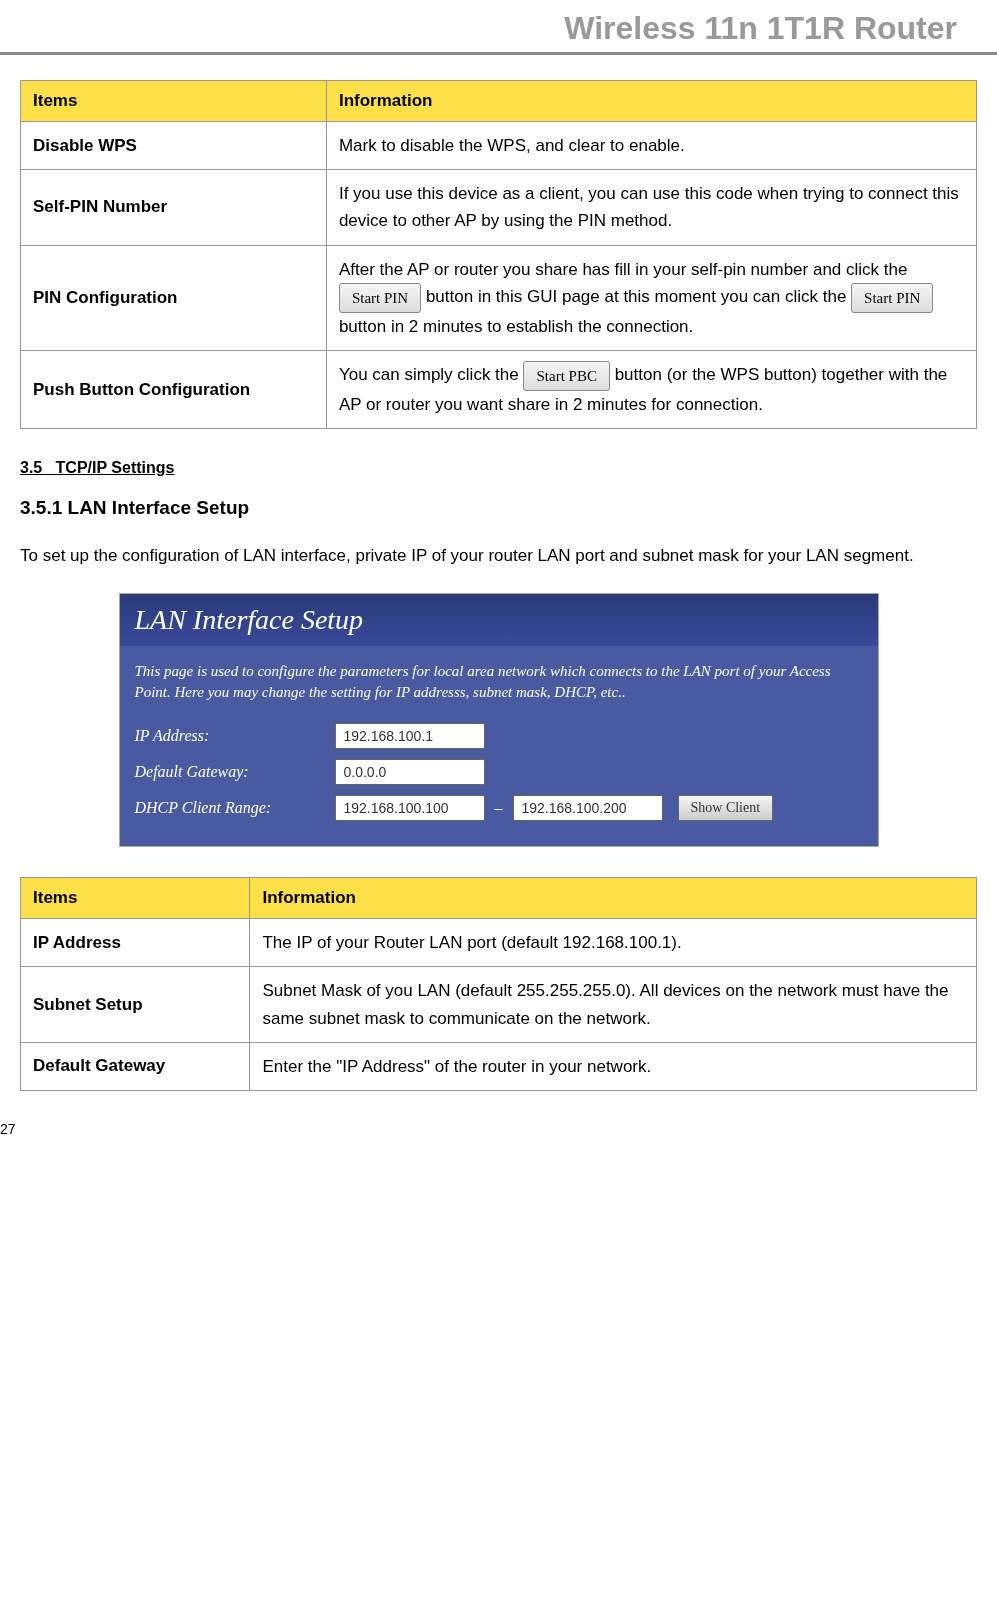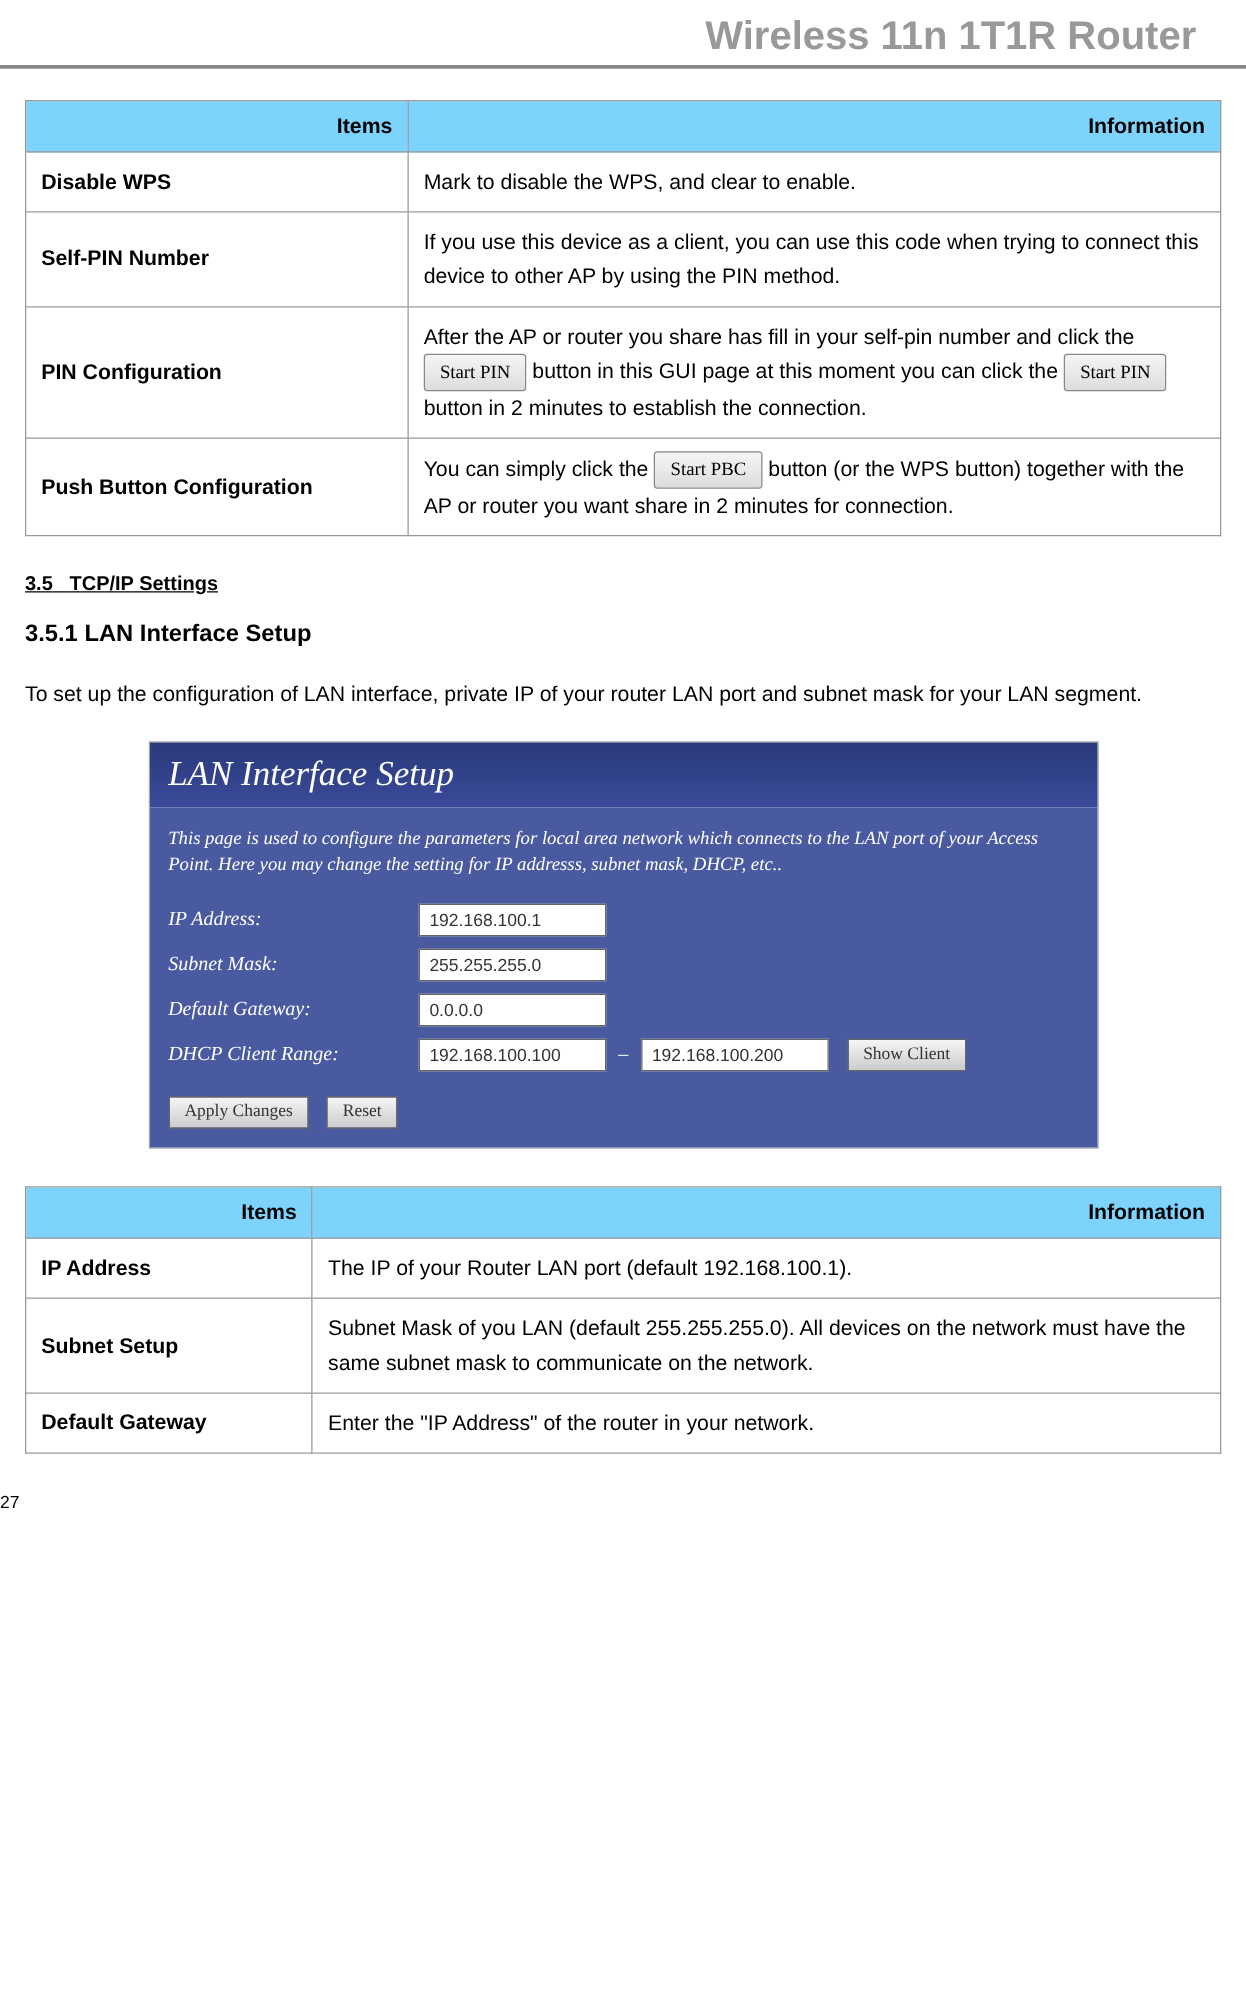--- a/index.html
+++ b/index.html
@@ -32,23 +32,22 @@
     }
     table.info-table th,
     table.info-table td {
       border: 1px solid #999;
       padding: 10px 12px;
       text-align: left;
       vertical-align: middle;
       font-size: 17px;
     }
     table.info-table th {
-      background-color: #7dd3fc;
-      font-weight: bold;
-      text-align: right;
+      background-color: #fde047;
+      font-weight: bold;
     }
     table.info-table td:first-child {
       font-weight: bold;
       width: 32%;
     }
     table.info-table.table2 td:first-child {
       width: 24%;
     }
     .info-cell {
       text-align: justify;
@@ -209,42 +208,34 @@
 <div class="screenshot">
   <div class="screenshot-header">LAN Interface Setup</div>
   <div class="screenshot-body">
     <div class="screenshot-desc">This page is used to configure the parameters for local area network which connects to the LAN port of your Access Point. Here you may change the setting for IP addresss, subnet mask, DHCP, etc..</div>
 
     <div class="form-row">
       <div class="form-label">IP Address:</div>
       <input class="form-input" value="192.168.100.1" style="">
     </div>
 
-    <div class="form-row">
-      <div class="form-label">Subnet Mask:</div>
-      <input class="form-input" value="255.255.255.0" style="">
-    </div>
 
     <div class="form-row">
       <div class="form-label">Default Gateway:</div>
       <input class="form-input" value="0.0.0.0" style="">
     </div>
 
     <div class="form-row">
       <div class="form-label">DHCP Client Range:</div>
       <input class="form-input" value="192.168.100.100" style="">
       <span class="form-dash">–</span>
       <input class="form-input" value="192.168.100.200" style="">
       <button class="form-button">Show Client</button>
     </div>
 
-    <div class="button-row">
-      <button class="form-button">Apply Changes</button>
-      <button class="form-button">Reset</button>
-    </div>
   </div>
 </div>
 
 <table class="info-table table2">
   <tbody>
         <tr>
     <th>Items</th>
     <th>Information</th>
   </tr>
   <tr>

